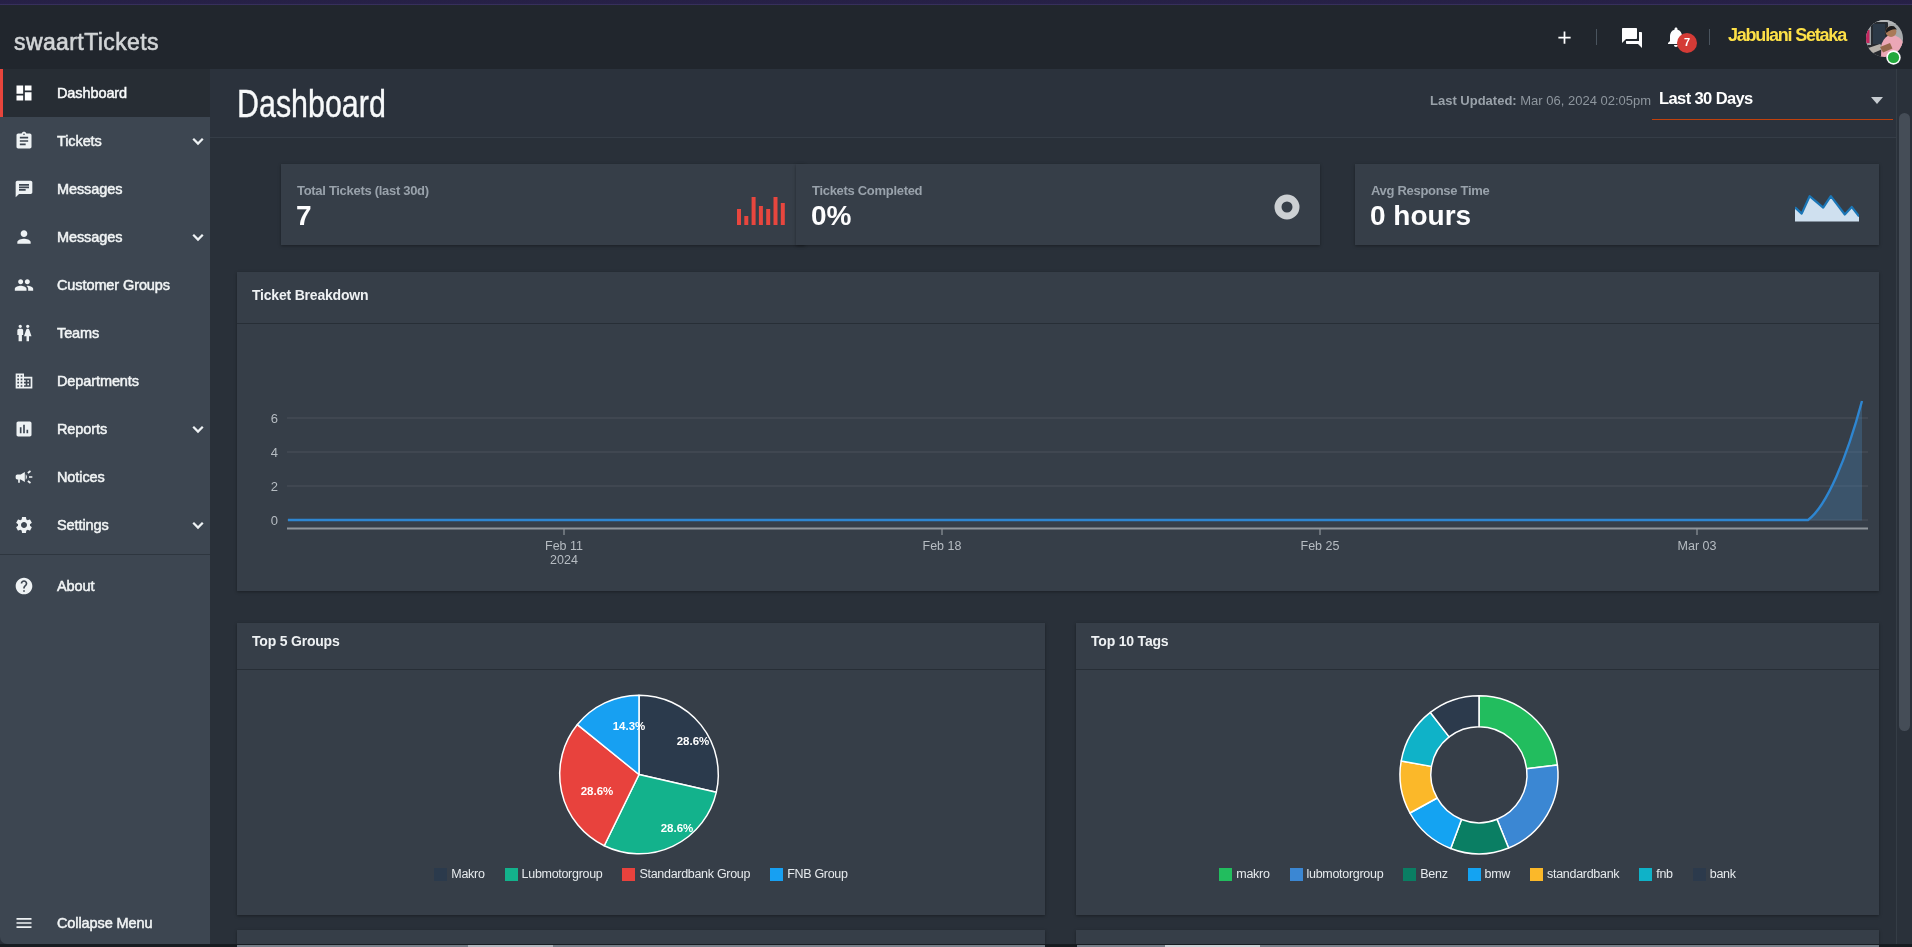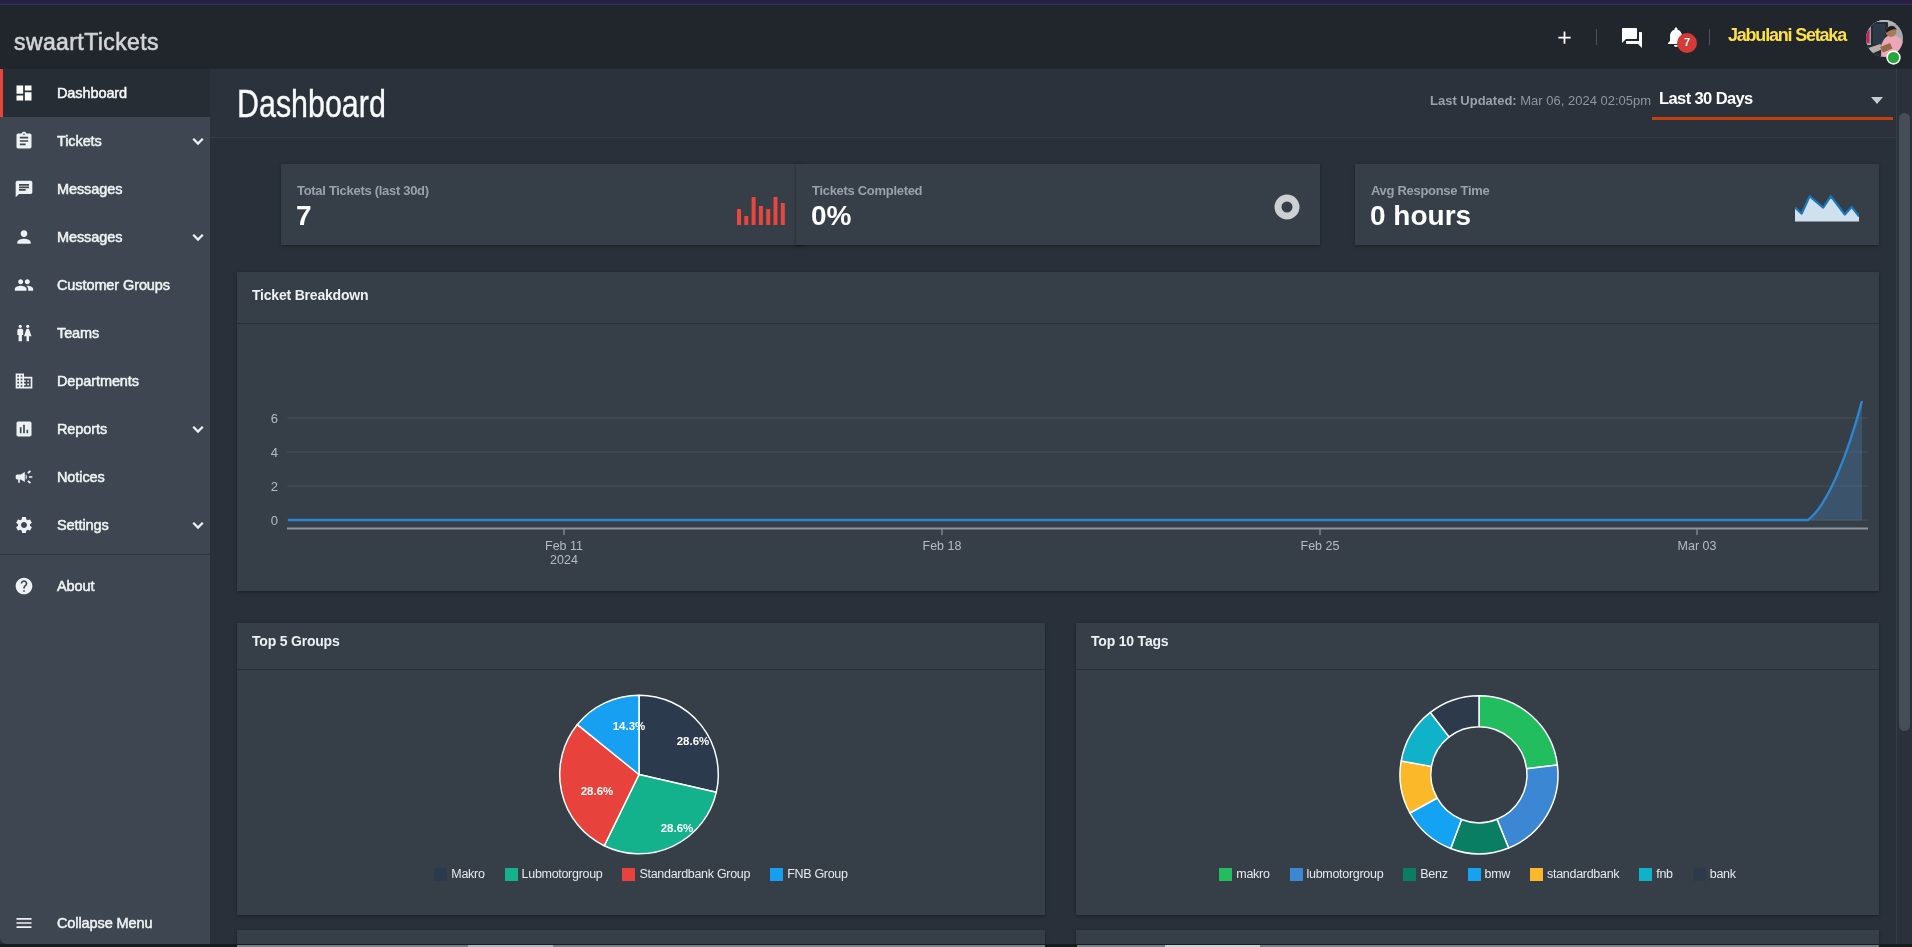--- a/index.html
+++ b/index.html
@@ -22,21 +22,21 @@
   #active-item { top:0; height:48px; background:#272d34; border-left:3px solid #e8453c; }
   #active-item .sicon { left:11px; }
   #active-item .slbl { left:54px; color:#fff; }
   #sb-divider { left:0; top:485px; width:210px; height:1px; background:#2e363f; }
   #bottomstrip { left:0; top:944px; width:1912px; height:3px; background:#171c21; }
 
   #hdrband { left:210px; top:69px; width:1702px; height:69px; background:#2b323c; border-bottom:1px solid #353d47; }
   #page #h1 { left:237px; top:82px; font-size:39px; font-weight:400; color:#f7f9fa; -webkit-text-stroke:0.4px #f7f9fa; transform:scaleX(0.78) translateZ(0); transform-origin:0 0; }
   #lastupd { top:93px; left:1430px; font-size:13px; color:#8e969e; }
   #lastupd b { color:#99a1a9; }
-  #sel30 { left:1652px; top:85px; width:241px; height:35px; border-bottom:3px solid #c2410c; }
+  #sel30 { left:1652px; top:85px; width:241px; height:35px; border-bottom:1px solid #c2410c; }
   #sel30 .txt { position:absolute; left:7px; top:4px; font-size:16.5px; letter-spacing:-0.6px; font-weight:bold; color:#fff; }
   #sel30 .tri { position:absolute; right:10px; top:12px; width:0; height:0; border-left:6px solid transparent; border-right:6px solid transparent; border-top:7px solid #c7ccd1; }
 
   .card { position:absolute; background:#363e48; box-shadow:0 1px 3px rgba(0,0,0,.35); }
   .statlbl { position:absolute; left:16px; top:19px; font-size:13px; letter-spacing:-0.3px; font-weight:bold; color:#99a2ab; }
   .statval { position:absolute; left:15px; top:36px; font-size:28px; font-weight:bold; color:#fdfdfe; }
   .chead { position:absolute; left:0; top:0; width:100%; height:52px; border-bottom:1px solid #272e36; }
   .chead .t { position:absolute; left:15px; top:15px; font-size:14px; letter-spacing:-0.2px; font-weight:bold; color:#eef1f3; }
 
   .legend { position:absolute; display:flex; gap:20px; font-size:12.5px; letter-spacing:-0.3px; color:#e6eaed; }

